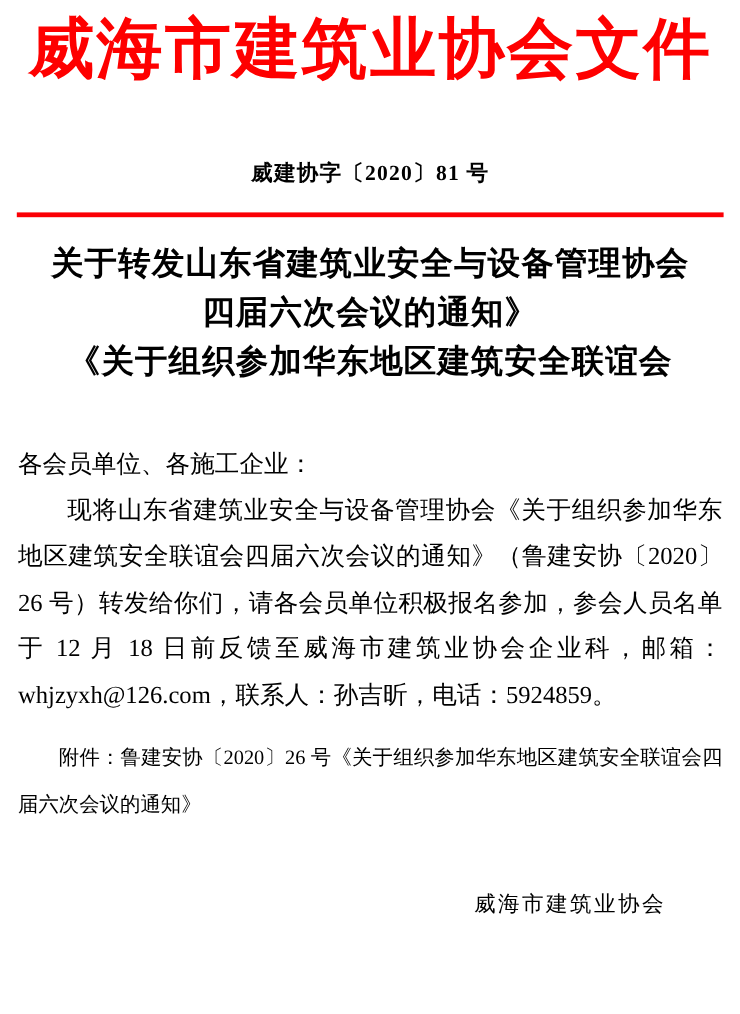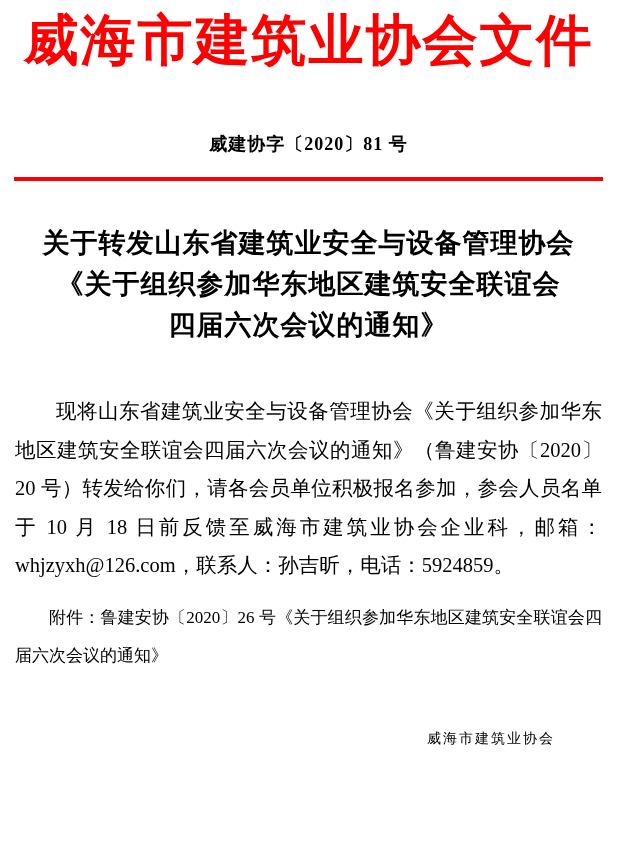--- a/index.html
+++ b/index.html
@@ -34,21 +34,21 @@
     line-height: 20px;
     letter-spacing: 1px;
     font-weight: bold;
   }
   .divider {
     height: 4px;
     background: #fb0005;
     margin: 23px 14px 0 14px;
   }
   .doc-title {
-    margin-top: 42px;
+    margin-top: 18px;
     text-align: center;
     font-weight: bold;
     font-size: 27px;
     line-height: 41px;
     letter-spacing: 1px;
   }
   .body-text {
     margin-top: 46px;
     padding: 0 15px;
     font-size: 20.5px;
@@ -64,21 +64,21 @@
   .attachment {
     margin-top: 14px;
     padding: 0 15px;
     font-size: 17px;
     line-height: 38.5px;
     text-align: justify;
     text-indent: 2em;
   }
   .footer {
     margin-top: 44px;
-    font-size: 14px;
+    font-size: 18px;
   }
   .signature {
     text-align: right;
     padding-right: 62px;
     line-height: 38px;
     letter-spacing: 2px;
   }
   .date {
     margin-top: 7px;
     text-align: right;
@@ -93,26 +93,27 @@
 <div class="page">
 
   <div class="org-title">威海市建筑业协会文件</div>
 
   <div class="doc-number">威建协字〔2020〕81 号</div>
 
   <div class="divider"></div>
 
   <div class="doc-title">
     <div>关于转发山东省建筑业安全与设备管理协会</div>
+    <div>四届六次会议的通知》</div>
     <div>《关于组织参加华东地区建筑安全联谊会</div>
-    <div>四届六次会议的通知》</div>
   </div>
 
   <div class="body-text">
-    <div class="paragraph">现将山东省建筑业安全与设备管理协会《关于组织参加华东地区建筑安全联谊会四届六次会议的通知》（鲁建安协〔2020〕20 号）转发给你们，请各会员单位积极报名参加，参会人员名单于 10 月 18 日前反馈至威海市建筑业协会企业科，邮箱：whjzyxh@126.com，联系人：孙吉昕，电话：5924859。</div>
+    <div class="salutation">各会员单位、各施工企业：</div>
+    <div class="paragraph">现将山东省建筑业安全与设备管理协会《关于组织参加华东地区建筑安全联谊会四届六次会议的通知》（鲁建安协〔2020〕26 号）转发给你们，请各会员单位积极报名参加，参会人员名单于 12 月 18 日前反馈至威海市建筑业协会企业科，邮箱：whjzyxh@126.com，联系人：孙吉昕，电话：5924859。</div>
   </div>
 
   <div class="attachment">附件：鲁建安协〔2020〕26 号《关于组织参加华东地区建筑安全联谊会四届六次会议的通知》</div>
 
   <div class="footer">
     <div class="signature">威海市建筑业协会</div>
   </div>
 
 </div>
 

